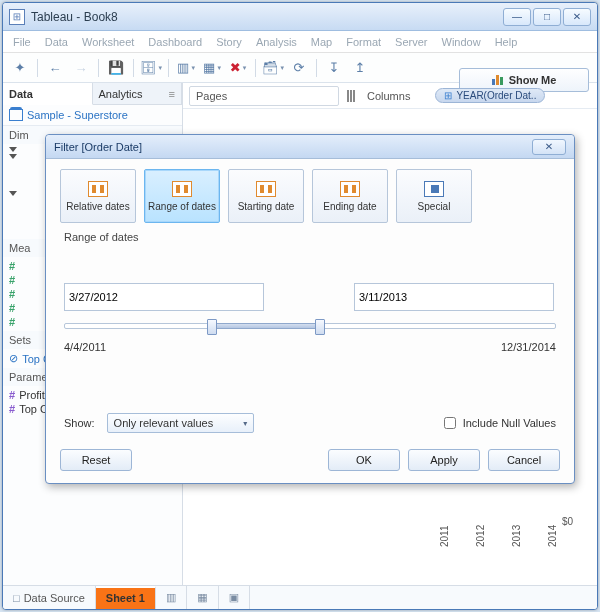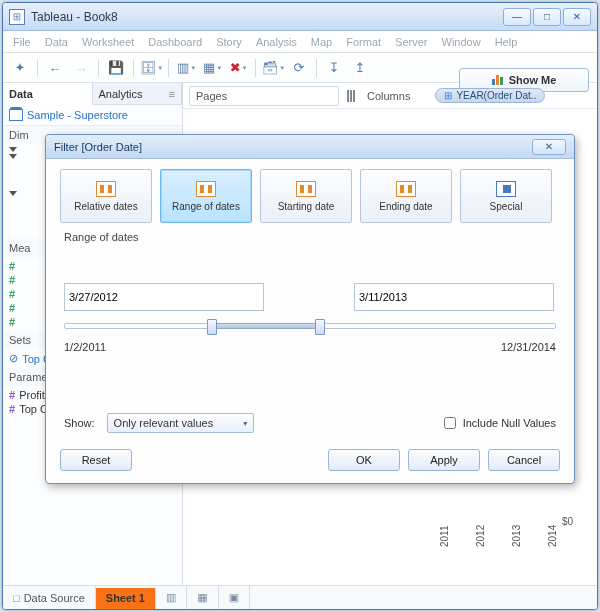--- a/index.html
+++ b/index.html
@@ -52,21 +52,21 @@
   .bottom-tabs{ height:24px; display:flex; align-items:center; border-top:1px solid #d6dde6; background:#f7fafd;}
   .btab{ height:100%; display:flex; align-items:center; gap:4px; padding:0 10px; border-right:1px solid #d6dde6; color:#555; cursor:pointer; font-size:11px;}
   .btab.active{ background:#f97316; font-weight:bold; color:#333; border-top:2px solid #fff; margin-top:-1px;}
   .btab-icon{ color:#7a8ca2;}
 
   
   .modal{ position:absolute; left:42px; top:131px; width:530px; background:#fdfdfd; border:1px solid #6a8fc2; border-radius:4px; box-shadow: 2px 3px 8px rgba(0,0,0,.3);}
   .modal-title{ height:24px; background:linear-gradient(#e4eefb,#c4d8f2); border-bottom:1px solid #a6bdd9; display:flex;align-items:center;padding:0 8px;color:#1b3b66;font-size:11px; border-radius:4px 4px 0 0;}
   .modal-title .closebox{ margin-left:auto; width:34px; height:16px; border:1px solid #8faed4; border-radius:3px; background:linear-gradient(#f1f7ff,#d4e3f6); display:flex;align-items:center;justify-content:center;font-size:10px;color:#3a5a88;cursor:pointer;}
   .filter-tabs{ display:flex; gap:8px; padding:10px 14px 4px;}
-  .ftab{ width:92px; height:54px; border:1px solid #b6c6da; border-radius:2px; background:linear-gradient(#fbfcfe,#eaf0f8); display:flex;flex-direction:column;align-items:center;justify-content:center;gap:4px;font-size:10px;color:#333;cursor:pointer;}
+  .ftab{ width:76px; height:54px; border:1px solid #b6c6da; border-radius:2px; background:linear-gradient(#fbfcfe,#eaf0f8); display:flex;flex-direction:column;align-items:center;justify-content:center;gap:4px;font-size:10px;color:#333;cursor:pointer;}
   .ftab.active{ background:linear-gradient(#d9efff,#b9e3ff); border-color:#6cb6ef; box-shadow: inset 0 0 0 1px #a8d7fb;}
   .ftab .icon{ width:20px;height:16px;border:1px solid #e08a2e;background:#fff;position:relative;}
   .ftab .icon::before,.ftab .icon::after{content:"";position:absolute;top:3px;width:4px;height:8px;background:#e08a2e;}
   .ftab .icon::before{left:3px;} .ftab .icon::after{right:3px;}
   .ftab.special .icon{border-color:#4a79b7;}
   .ftab.special .icon::before{left:6px;background:#4a79b7;width:8px;}
   .ftab.special .icon::after{display:none;}
   .filter-body{ padding:4px 18px 10px;}
   .subhead{ color:#444; font-size:11px; margin-bottom:40px;}
   .date-row{ display:flex; gap:40px;}
@@ -299,21 +299,21 @@
         <input class="date-input" value="3/27/2012" style="">
         <input class="date-input" style="margin-left: 50px;" value="3/11/2013">
       </div>
       <div class="slider-wrap">
         <div class="slider-track"></div>
         <div class="slider-fill"></div>
         <div class="handle h1"></div>
         <div class="handle h2"></div>
       </div>
       <div class="range-labels">
-        <span>1/2/2011</span>
+        <span>4/4/2011</span>
         <span>12/31/2014</span>
       </div>
       <div class="show-row">
         <span>Show:</span>
         <div class="dropdown">
           <span>Only relevant values</span>
         </div>
         <label class="null-check">
           <input type="checkbox" style="">
           <span>Include Null Values</span>

